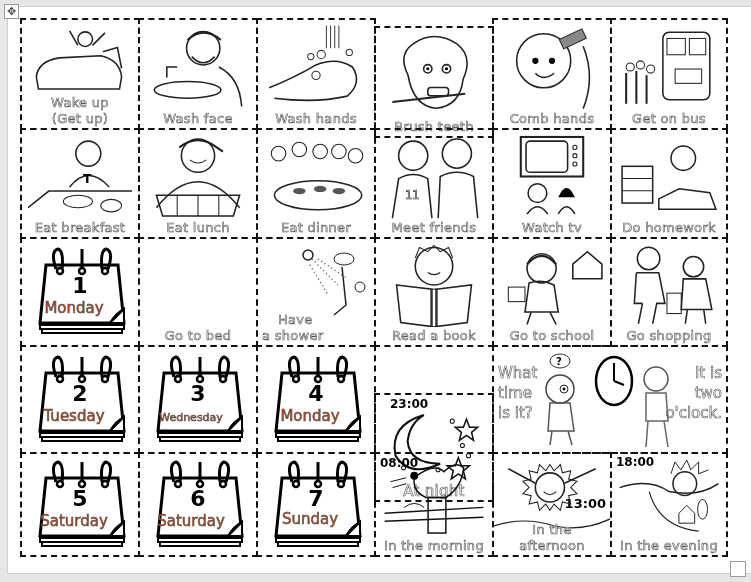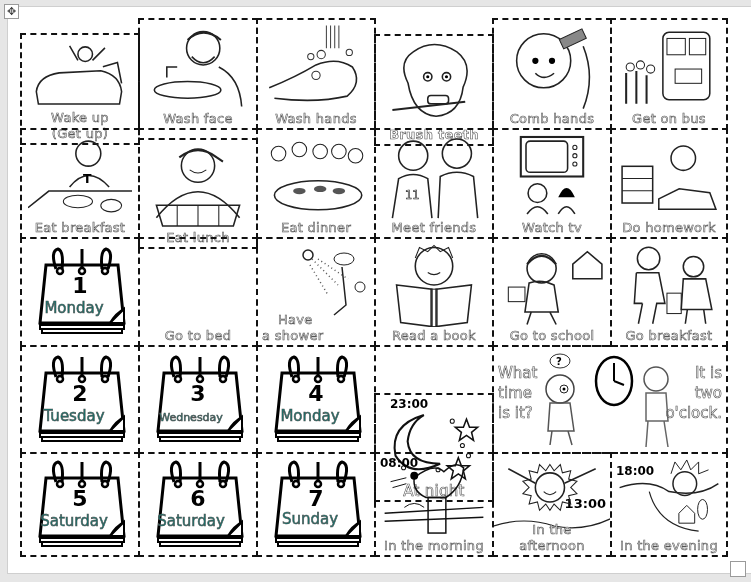--- a/index.html
+++ b/index.html
@@ -7,21 +7,21 @@
   .page{position:absolute;left:7px;top:6px;width:744px;height:566px;background:#fff;border-left:1px solid #cfcfcf;border-top:1px solid #cfcfcf;border-bottom:1px solid #cfcfcf;}
   .move-handle{position:absolute;left:4px;top:4px;width:13px;height:13px;border:1px solid #9a9a9a;background:#fff;font-size:11px;line-height:13px;text-align:center;color:#444;}
   .resize-handle{position:absolute;left:730px;top:561px;width:14px;height:14px;border:1px solid #9a9a9a;background:#fff;}
   .grid{position:absolute;left:20px;top:18px;width:708px;height:539px;}
   .cell{position:absolute;box-sizing:border-box;border:2px dashed #111;overflow:hidden;}
   .lbl{position:absolute;left:0;right:0;bottom:2px;text-align:center;font-size:13px;color:#fff;
        -webkit-text-stroke:0.6px #555;letter-spacing:0.3px;line-height:14px;font-family:"DejaVu Sans",sans-serif;}
   .pic{position:absolute;left:6px;right:6px;top:4px;bottom:18px;}
   .pic svg{width:100%;height:100%;}
   .cal-num{position:absolute;left:0;right:0;top:34px;text-align:center;font-size:22px;font-weight:bold;color:#000;font-family:"DejaVu Sans",sans-serif;}
-  .cal-day{position:absolute;left:0;right:0;top:60px;text-align:center;font-size:15px;color:#0f766e;-webkit-text-stroke:0.6px #555;}
+  .cal-day{position:absolute;left:0;right:0;top:60px;text-align:center;font-size:15px;color:#c2410c;-webkit-text-stroke:0.6px #555;}
   .cal-day.small{font-size:11px;}
   .time-tag{position:absolute;font-weight:bold;font-size:12px;color:#000;}
   .free-text{position:absolute;font-size:15px;color:#fff;-webkit-text-stroke:0.6px #555;line-height:20px;}
 </style>
 </head>
 <body>
 
 <div class="page"></div>
 <div class="move-handle">✥</div>
 <div class="resize-handle"></div>
@@ -40,21 +40,21 @@
       <path d="M70 22 Q68 4 74 2 Q82 4 76 22" fill="none" stroke="#000" stroke-width="3"></path>
       <circle cx="28" cy="24" r="3" fill="#fff" stroke="#000" stroke-width="2.5"></circle>
       <circle cx="50" cy="24" r="3" fill="#fff" stroke="#000" stroke-width="2.5"></circle>
       <circle cx="73" cy="24" r="3" fill="#fff" stroke="#000" stroke-width="2.5"></circle>
     </g>
   </defs>
 </svg>
 
 <div class="grid">
 
-  <div class="cell" style="left:0;top:15px;width:120px;height:112px;text-decoration:underline;">
+  <div class="cell" style="left:0;top:0;width:120px;height:112px;text-decoration:underline;">
     <div class="pic" style="bottom:30px">
       <svg viewBox="0 0 100 70">
           <path d="M8 50 Q10 35 30 32 L70 30 Q88 34 90 50 L88 62 L10 62 Z" fill="none" stroke="#222" stroke-width="1.5"></path>
           <circle cx="55" cy="14" r="7" fill="none" stroke="#222" stroke-width="1.5"></circle>
           <path d="M48 20 L40 6 M62 20 L74 8" stroke="#222" stroke-width="1.5"></path>
           <path d="M72 26 L86 22 L90 42" fill="none" stroke="#222" stroke-width="1.5"></path>
         </svg>
     </div>
     <div class="lbl" style="bottom:18px">Wake up</div>
     <div class="lbl">(Get up)</div>
@@ -78,21 +78,21 @@
           <path d="M60 0 L60 22 M64 0 L64 22 M68 0 L68 22 M72 0 L72 22" stroke="#444" stroke-width="1"></path>
           <path d="M5 60 Q30 50 50 38 Q70 30 85 40 Q95 55 80 68 Q50 75 10 70" fill="none" stroke="#222" stroke-width="1.5"></path>
           <circle cx="45" cy="30" r="3" fill="none" stroke="#333"></circle>
           <circle cx="55" cy="28" r="4" fill="none" stroke="#333"></circle>
           <circle cx="82" cy="26" r="3" fill="none" stroke="#333"></circle>
           <circle cx="50" cy="48" r="4" fill="none" stroke="#333"></circle>
         </svg>
     </div>
     <div class="lbl">Wash hands</div>
   </div>
-  <div class="cell" style="left:354px;top:16px;width:120px;height:112px;font-weight:bold;">
+  <div class="cell" style="left:354px;top:8px;width:120px;height:112px;">
     <div class="pic">
       <svg viewBox="0 0 100 80">
           <path d="M25 40 Q15 20 30 10 Q50 -4 72 10 Q88 22 78 44 Q75 70 52 72 Q30 70 25 40 Z" fill="none" stroke="#222" stroke-width="1.5"></path>
           <circle cx="44" cy="34" r="4" fill="none" stroke="#222" stroke-width="1.5"></circle>
           <circle cx="62" cy="34" r="4" fill="none" stroke="#222" stroke-width="1.5"></circle>
           <circle cx="44" cy="34" r="1.5" fill="#000"></circle>
           <circle cx="62" cy="34" r="1.5" fill="#000"></circle>
           <rect x="44" y="52" width="20" height="8" rx="3" fill="none" stroke="#222" stroke-width="1.5"></rect>
           <path d="M10 66 L80 58" stroke="#222" stroke-width="2"></path>
         </svg>
@@ -134,21 +134,21 @@
           <circle cx="58" cy="18" r="12" fill="none" stroke="#222" stroke-width="1.5"></circle>
           <path d="M40 50 Q58 28 78 50" fill="none" stroke="#222" stroke-width="1.5"></path>
           <text x="53" y="46" font-size="12" font-weight="bold" font-family="DejaVu Sans, sans-serif">T</text>
           <path d="M0 70 L20 54 L100 54" fill="none" stroke="#222" stroke-width="1.5"></path>
           <ellipse cx="48" cy="64" rx="14" ry="6" fill="none" stroke="#222"></ellipse>
           <ellipse cx="80" cy="68" rx="10" ry="6" fill="none" stroke="#222"></ellipse>
         </svg>
     </div>
     <div class="lbl">Eat breakfast</div>
   </div>
-  <div class="cell" style="left:118px;top:120px;width:120px;height:111px;">
+  <div class="cell" style="left:118px;top:110px;width:120px;height:111px;">
     <div class="pic">
       <svg viewBox="0 0 100 80">
           <circle cx="50" cy="20" r="16" fill="none" stroke="#222" stroke-width="1.5"></circle>
           <path d="M32 12 Q50 -2 68 12 L74 16" fill="none" stroke="#222" stroke-width="2"></path>
           <path d="M42 24 Q50 30 58 24" fill="none" stroke="#222"></path>
           <path d="M10 70 Q50 20 90 70" fill="none" stroke="#222" stroke-width="1.5"></path>
           <path d="M10 58 L90 58 L84 78 L16 78 Z" fill="none" stroke="#222" stroke-width="1.5"></path>
           <path d="M30 58 L30 78 M50 58 L50 78 M70 58 L70 78" stroke="#222"></path>
         </svg>
     </div>
@@ -261,21 +261,21 @@
   <div class="cell" style="left:590px;top:219px;width:118px;height:110px;">
     <div class="pic">
       <svg viewBox="0 0 100 80">
           <circle cx="30" cy="14" r="11" fill="none" stroke="#222" stroke-width="1.5"></circle>
           <circle cx="74" cy="22" r="10" fill="none" stroke="#222" stroke-width="1.5"></circle>
           <path d="M18 28 L40 28 L46 58 L38 58 L34 78 M24 58 L20 78 M18 28 L16 58 L24 58" fill="none" stroke="#222" stroke-width="1.5"></path>
           <path d="M64 34 L86 34 L92 64 L62 64 Z M68 64 L66 78 M84 64 L86 78" fill="none" stroke="#222" stroke-width="1.5"></path>
           <rect x="48" y="48" width="14" height="20" fill="none" stroke="#222"></rect>
         </svg>
     </div>
-    <div class="lbl">Go breakfast</div>
+    <div class="lbl">Go shopping</div>
   </div>
 
   <div class="cell" style="left:0;top:327px;width:120px;height:109px;">
     <svg style="position:absolute;left:10px;top:6px;width:100px;height:94px" viewBox="0 0 100 90">
         <use href="#cal"></use>
       </svg>
     <div class="cal-num">2</div>
     <div class="cal-day" style="left:-12px">Tuesday</div>
   </div>
   <div class="cell" style="left:118px;top:327px;width:120px;height:109px;">
@@ -374,21 +374,21 @@
           <path d="M42 32 Q48 38 54 32" fill="none" stroke="#222"></path>
         </svg>
     </div>
     <svg style="position:absolute;left:0;top:62px;width:118px;height:14px" viewBox="0 0 118 14">
         <path d="M0 10 Q30 0 60 10 Q90 16 118 2" fill="none" stroke="#222" stroke-width="1.2"></path>
       </svg>
     <div class="lbl" style="bottom:18px">In the</div>
     <div class="lbl">afternoon</div>
   </div>
   <div class="cell" style="left:590px;top:434px;width:118px;height:105px;">
-    <div class="time-tag" style="left:4px;top:10px">18:00</div>
+    <div class="time-tag" style="left:4px;top:1px">18:00</div>
     <div class="pic">
       <svg viewBox="0 0 100 80">
           <circle cx="66" cy="26" r="12" fill="none" stroke="#222" stroke-width="1.5"></circle>
           <path d="M52 16 L56 4 L62 12 L68 2 L72 12 L80 4 L80 16 L90 12" fill="none" stroke="#222"></path>
           <path d="M0 30 Q30 20 50 34 Q80 40 100 26" fill="none" stroke="#222" stroke-width="1.5"></path>
           <path d="M30 34 Q40 70 80 74" fill="none" stroke="#222" stroke-width="1.2"></path>
           <path d="M60 56 L68 48 L76 56 L76 66 L60 66 Z" fill="none" stroke="#222"></path>
           <ellipse cx="84" cy="52" rx="5" ry="10" fill="none" stroke="#222"></ellipse>
         </svg>
     </div>

